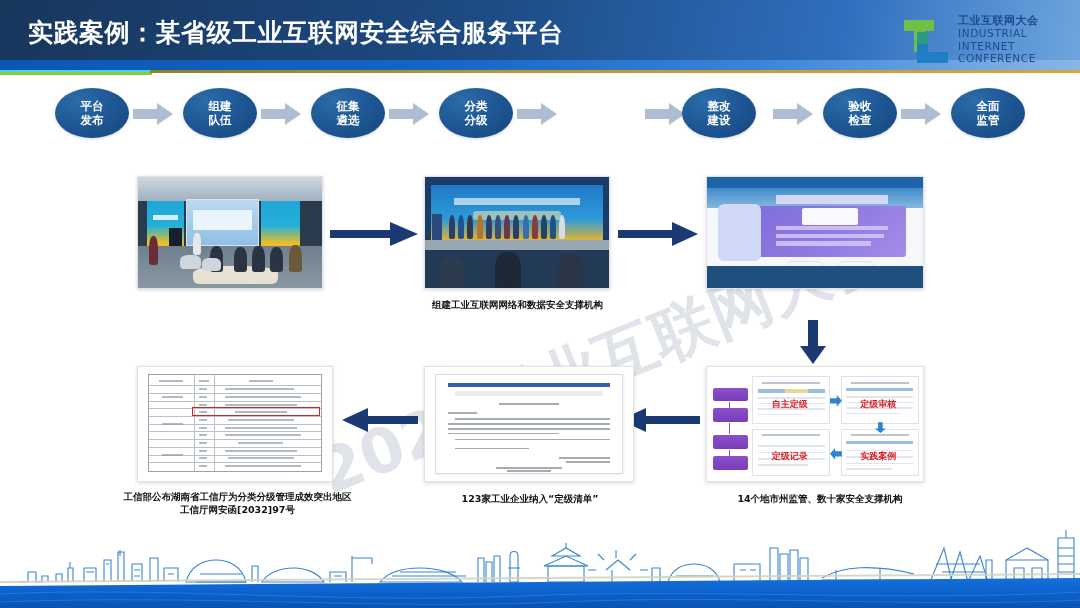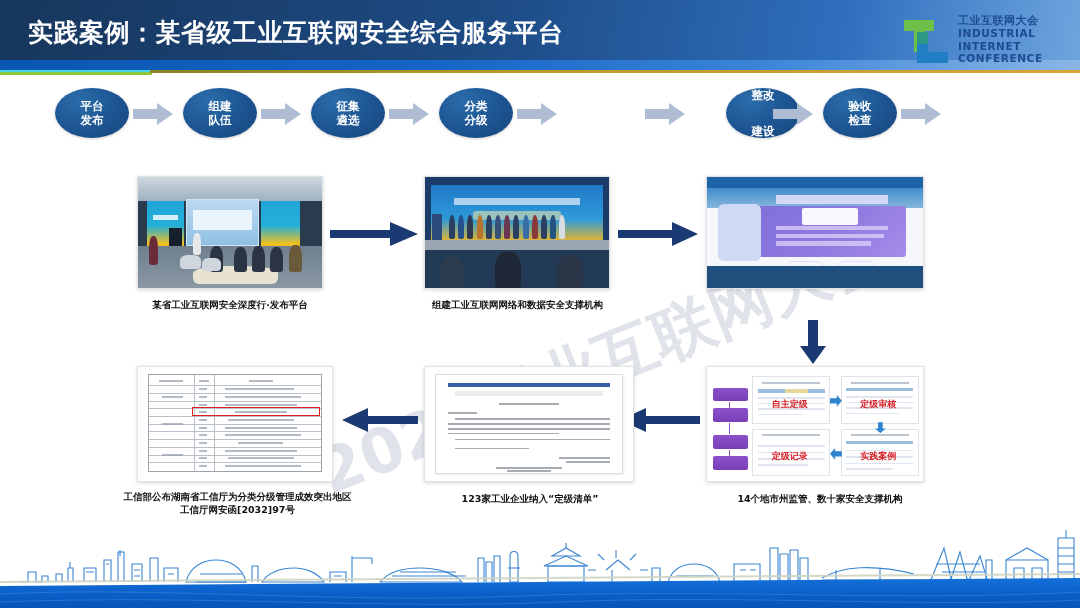--- a/index.html
+++ b/index.html
@@ -56,21 +56,21 @@
     position: absolute; right: 20px; top: 14px;
     width: 160px; height: 58px;
   }
   .logo-mark { position: absolute; left: 0; top: 2px; width: 52px; height: 52px; }
   .logo-text { position: absolute; left: 58px; top: 0px; }
   .logo-cn {
     font-size: 11px; font-weight: bold; color: #1d4b8f; letter-spacing: 0.5px;
     line-height: 13px;
   }
   .logo-en {
-    font-size: 10.5px; font-weight: bold; color: #1d4b8f; letter-spacing: 0.6px;
+    font-size: 10.5px; font-weight: normal; color: #1d4b8f; letter-spacing: 0.6px;
     line-height: 12.5px;
   }
 
   
   .flow { position: absolute; left: 0; top: 88px; width: 1080px; height: 62px; }
   .ell {
     position: absolute; width: 74px; height: 50px; border-radius: 50%;
     background: radial-gradient(ellipse at 32% 26%, #2b6caa 0%, #1f5896 45%, #14457c 100%);
     box-shadow: 0 1px 3px rgba(0,0,0,0.18);
     color: #ffffff; font-size: 11.5px; font-weight: bold;
@@ -238,34 +238,38 @@
     <div class="ell" style="left:439px;">
       <span>分类</span>
       <span>分级</span>
     </div>
     <svg class="arw" style="left:517px;" viewBox="0 0 40 22">
       <path d="M0 6 H24 V0 L40 11 L24 22 V16 H0 Z" fill="#aebdd4"></path>
     </svg>
     <svg class="arw" style="left:645px;" viewBox="0 0 40 22">
       <path d="M0 6 H24 V0 L40 11 L24 22 V16 H0 Z" fill="#aebdd4"></path>
     </svg>
-    <div class="ell" style="left:726px;justify-content:space-between;">
+    <div class="ell" style="left:682px;">
       <span>整改</span>
       <span>建设</span>
     </div>
     <svg class="arw" style="left:773px;" viewBox="0 0 40 22">
       <path d="M0 6 H24 V0 L40 11 L24 22 V16 H0 Z" fill="#aebdd4"></path>
     </svg>
     <div class="ell" style="left:823px;">
       <span>验收</span>
       <span>检查</span>
     </div>
     <svg class="arw" style="left:901px;" viewBox="0 0 40 22">
       <path d="M0 6 H24 V0 L40 11 L24 22 V16 H0 Z" fill="#aebdd4"></path>
     </svg>
+    <div class="ell" style="left:951px;">
+      <span>全面</span>
+      <span>监管</span>
+    </div>
   </div>
 
   <div style="position:absolute;left:300px;top:320px;font-size:62px;font-weight:bold;
               color:#dde2e8;transform:rotate(-22deg);white-space:nowrap;opacity:.9;
               pointer-events:none;">2023工业互联网大会</div>
 
   <div class="card" style="left:137px;top:176px;width:186px;height:113px;">
     <div class="ph1-bg"></div>
     <div class="ph1-ceil"></div>
     <div class="ph1-scr-l"></div>
@@ -279,21 +283,20 @@
     <div class="pp" style="left:6%;top:53%;width:5%;height:26%;background:#6b2c3a;"></div>
     <div class="pp" style="left:30%;top:50%;width:4%;height:20%;background:#e8e8ea;"></div>
     <div class="pp" style="left:39%;top:62%;width:7%;height:24%;"></div>
     <div class="pp" style="left:52%;top:63%;width:7%;height:23%;"></div>
     <div class="pp" style="left:62%;top:62%;width:7%;height:24%;"></div>
     <div class="pp" style="left:72%;top:63%;width:7%;height:23%;"></div>
     <div class="pp" style="left:82%;top:61%;width:7%;height:25%;background:#6a5a3a;"></div>
     <div class="pw" style="left:23%;top:70%;width:11%;height:13%;"></div>
     <div class="pw" style="left:35%;top:73%;width:10%;height:12%;"></div>
   </div>
-  <div class="cap" style="left:120px;top:298px;width:220px;">某省工业互联网安全深度行·发布平台</div>
 
   <svg class="conn" style="left:330px;top:222px;width:88px;height:24px;" viewBox="0 0 88 24">
     <path d="M0 8 H60 V0 L88 12 L60 24 V16 H0 Z" fill="#1b3a73"></path>
   </svg>
 
   <div class="card" style="left:424px;top:176px;width:186px;height:113px;">
     <div class="ph2-bg"></div>
     <div class="ph2-scr"></div>
     <div class="ph2-hl"></div>
     <div class="ph2-hl2"></div>

